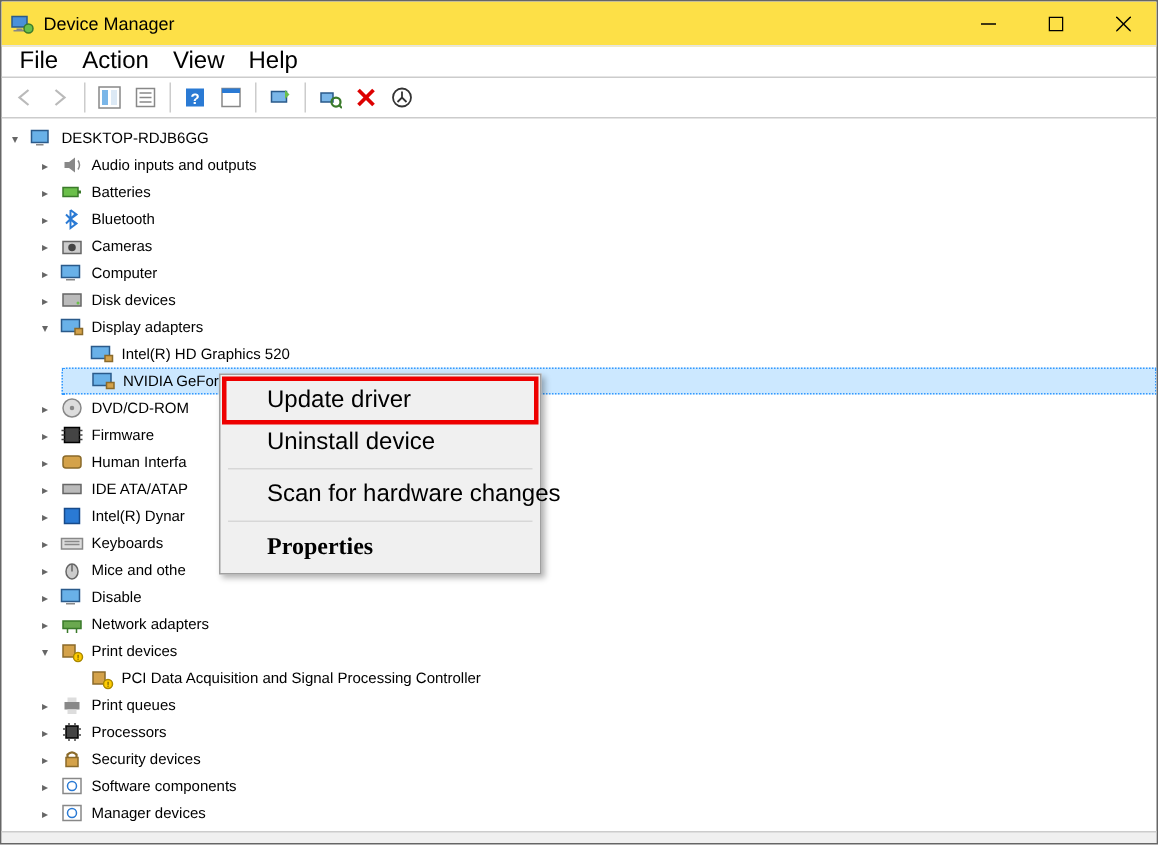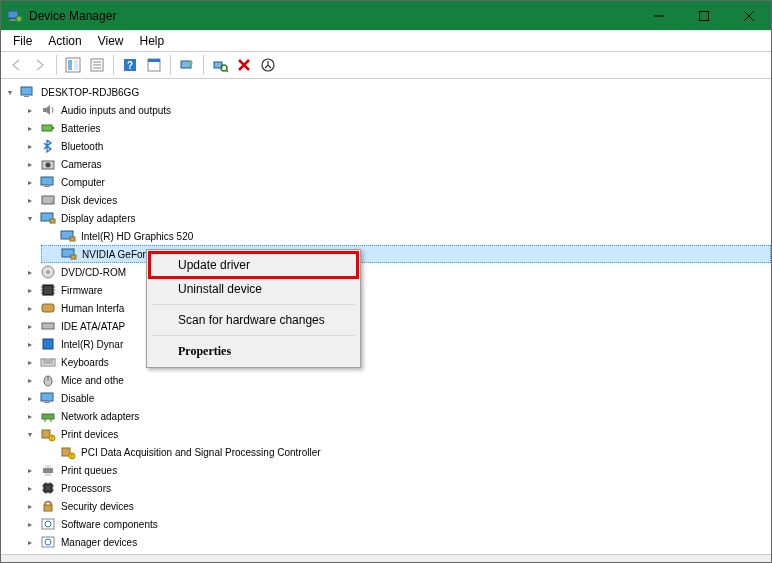--- a/index.html
+++ b/index.html
@@ -12,30 +12,30 @@
     height: 563px;
     overflow: hidden;
     border: 1px solid #666;
   }
   
   .titlebar {
     display: flex;
     align-items: center;
     height: 30px;
     padding: 0 0 0 6px;
-    background: #15803d;
+    background: #fde047;
     border-bottom: 1px solid #e5e5e5;
   }
   .titlebar .app-icon { width: 16px; height: 16px; margin-right: 6px; display:flex;align-items:center;justify-content:center;}
   .titlebar .title { flex:1; font-size: 12px; }
   .win-controls { display:flex; }
   .win-btn { width: 45px; height:30px; display:flex;align-items:center;justify-content:center; font-family: "Segoe UI Symbol", sans-serif; font-size:10px;}
   
   .menubar { display:flex; height:20px; align-items:center; padding: 0 4px; }
-  .menubar span { padding: 2px 8px; font-size:12px; }
+  .menubar span { padding: 2px 8px; font-size:16px; }
   
   .toolbar { height:28px; border-top:1px solid #ccc; border-bottom:1px solid #ccc; display:flex; align-items:center; padding:0 4px; gap:2px;}
   .tool-btn { width:22px;height:22px; border:1px solid transparent; display:flex;align-items:center;justify-content:center;}
   .tool-sep{width:1px;height:20px;background:#ccc;margin:0 3px;}
   .disabled{opacity:.4;}
   
   .content{ position:relative; height: calc(563px - 30px - 20px - 28px - 10px); overflow:auto; padding:4px 0 0 0;}
   .content::-webkit-scrollbar{width:16px;}
   .content::-webkit-scrollbar-track{background:#f0f0f0;}
   .content::-webkit-scrollbar-thumb{background:#cdcdcd;border:1px solid #a0a0a0;}
@@ -43,21 +43,21 @@
   ul.tree ul{ list-style:none; padding-left:20px;}
   li.node{ white-space:nowrap; }
   .row{ display:flex; align-items:center; height:18px; padding:0 2px; }
   .row.selected{ background:#cce8ff; border:1px dotted #3399ff; height:18px;}
   .twisty{ width:14px;height:14px;display:inline-flex;align-items:center;justify-content:center;color:#666;font-size:8px;flex-shrink:0;}
   .twisty.none{visibility:hidden;}
   .node-icon{width:16px;height:16px;margin:0 3px;display:inline-flex;align-items:center;justify-content:center;flex-shrink:0;}
   .label{padding:0 2px; font-size:10px;}
   
   .ctx-menu{ position:absolute; background:#f0f0f0; border:1px solid #a0a0a0; box-shadow:2px 2px 4px rgba(0,0,0,.3); padding:3px; width:215px; z-index:10;}
-  .ctx-item{ padding:5px 12px 5px 28px; font-size:12px; white-space:nowrap; position:relative;}
+  .ctx-item{ padding:5px 12px 5px 28px; font-size:16px; white-space:nowrap; position:relative;}
   .ctx-sep{ height:1px; background:#d7d7d7; margin:3px 2px;}
   .ctx-item.highlight{ outline:3px solid #e00; outline-offset:-1px;}
   .ctx-item.bold{font-weight:bold;font-family:Liberation Serif, serif;}
   
   .statusbar{ height:8px; border-top:1px solid #ccc; background:#f0f0f0;}
   
   svg{display:block;}
 </style>
 </head>
 <body>

